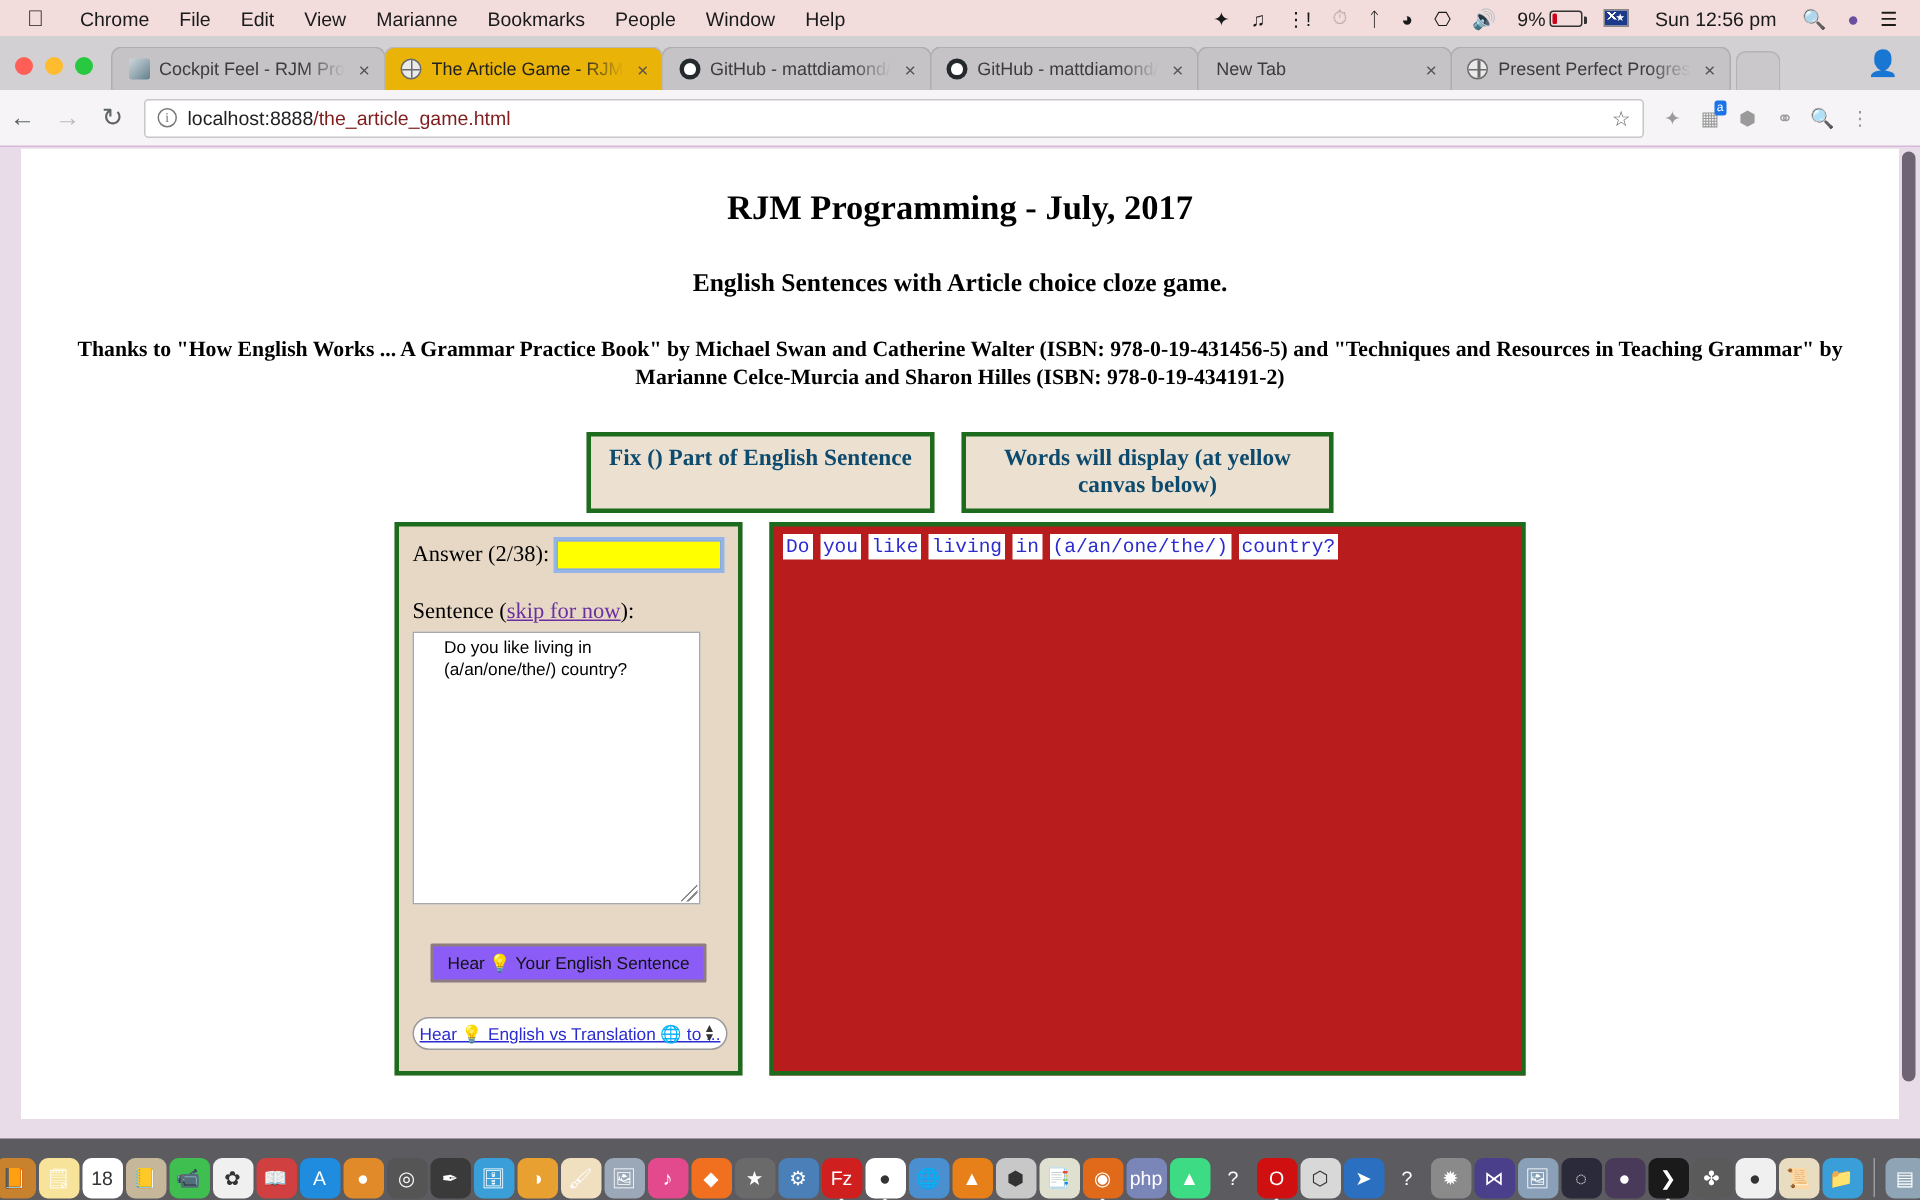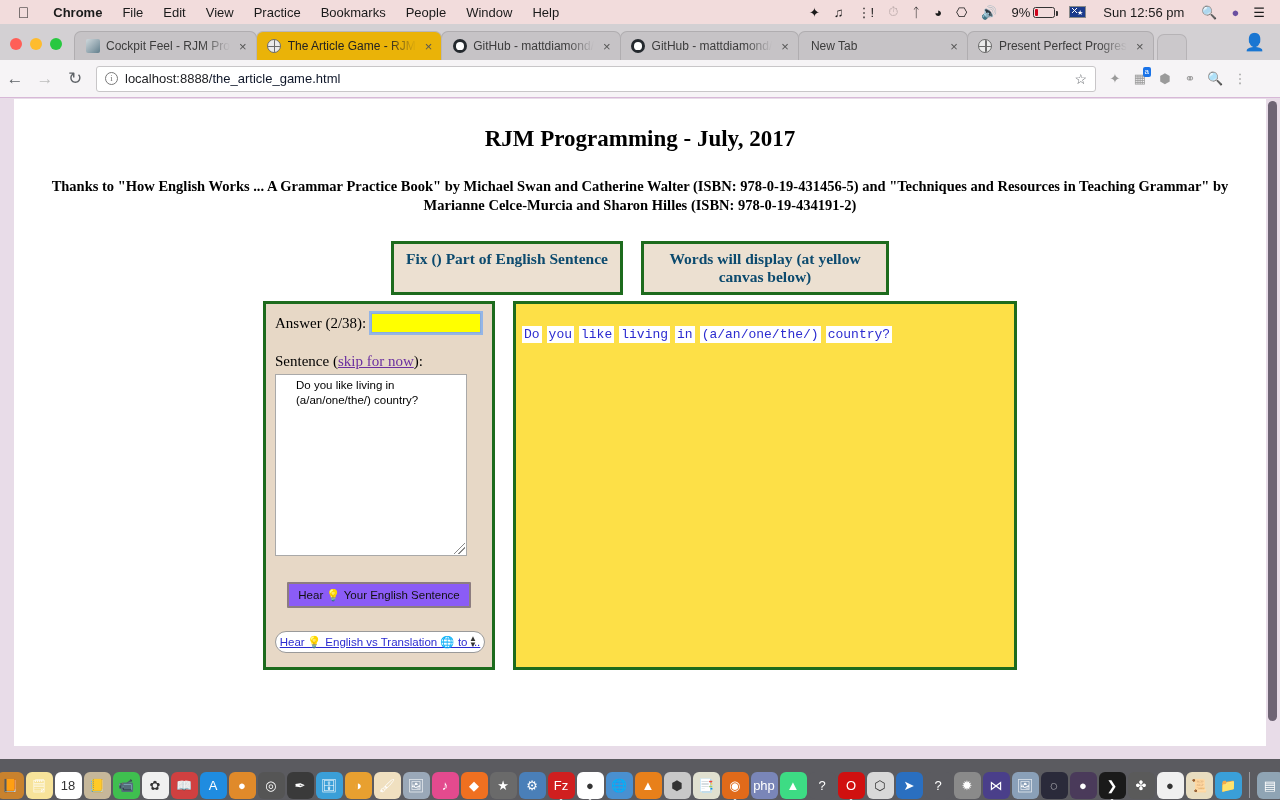--- a/index.html
+++ b/index.html
@@ -11,21 +11,21 @@
 
   
   .menubar {
     position: absolute; top: 0; left: 0; width: 1280px; height: 24px;
     background: #f2dcdc;
     display: flex; align-items: center;
     font-size: 13px; color: #1a1a1a;
   }
   .menubar .apple { padding: 0 14px 0 18px; font-size: 15px; line-height: 1; }
   .mb-item { padding: 0 10px; white-space: nowrap; }
-  .mb-item.bold { font-weight: bold; }
+  .mb-item.bold { font-weight: normal; }
   .menubar .right { margin-left: auto; display: flex; align-items: center; padding-right: 8px; }
   .mb-ricon { padding: 0 7px; font-size: 13px; display: flex; align-items: center; }
   .mb-clock { padding: 0 10px; font-size: 13px; white-space: nowrap; }
   .batt { display: inline-flex; align-items: center; gap: 3px; }
   .batt-body {
     width: 22px; height: 11px; border: 1.3px solid #333; border-radius: 2.5px;
     position: relative; display: inline-block;
   }
   .batt-body::after {
     content: ""; position: absolute; right: -3.5px; top: 3px;
@@ -103,21 +103,21 @@
     flex: 0 0 auto; width: 1000px; height: 26px; margin-left: 6px;
     background: #fff; border: 1px solid #c8c6c8; border-radius: 3px;
     display: flex; align-items: center; padding: 0 8px; font-size: 13px;
   }
   .info-i {
     width: 13px; height: 13px; border-radius: 50%; border: 1.2px solid #787878;
     color: #787878; font-size: 9px; line-height: 11px; text-align: center;
     margin-right: 7px; font-family: "Liberation Serif", serif; flex: 0 0 13px;
   }
   .url-host { color: #202124; }
-  .url-rest { color: #0f172a; }
+  .url-rest { color: #7f1d1d; }
   .urlbox .star { margin-left: auto; font-size: 14px; color: #5f6368; }
   .ext-tray { display: flex; align-items: center; gap: 3px; padding-left: 8px; }
   .ext { width: 22px; height: 22px; display: flex; align-items: center; justify-content: center; font-size: 13px; color: #9a9a9a; }
   .ext.badge { position: relative; }
   .ext.badge .bdg {
     position: absolute; top: -1px; right: 0px; background: #1a73e8; color: #fff;
     font-size: 8px; border-radius: 2px; padding: 0 2px; line-height: 10px;
   }
 
   
@@ -214,22 +214,22 @@
     display: flex; align-items: center; justify-content: center; gap: 2px;
     position: relative; white-space: nowrap; overflow: hidden;
   }
   .hear-select .arrows {
     position: absolute; right: 7px; top: 50%; transform: translateY(-50%);
     font-size: 8px; line-height: 6px; color: #333; text-decoration: none;
     display: flex; flex-direction: column;
   }
 
   .right-panel {
-    width: 504px; height: 369px; background: #fde047;
-    border: 3px solid #1d6b1d; padding: 22px 6px;
+    width: 504px; height: 369px; background: #b91c1c;
+    border: 3px solid #1d6b1d; padding: 5px 6px;
   }
   .words { display: flex; flex-wrap: wrap; gap: 5px; align-items: flex-start; }
   .word {
     background: #ffffff; color: #2b2bd0;
     font-family: "Liberation Mono", monospace; font-size: 13px;
     line-height: 17px; padding: 0 2px; white-space: pre;
   }
 
   
   .dockarea {
@@ -250,21 +250,21 @@
 </style>
 </head>
 <body>
 
 <div class="menubar">
   <span class="apple"></span>
   <span class="mb-item bold">Chrome</span>
   <span class="mb-item">File</span>
   <span class="mb-item">Edit</span>
   <span class="mb-item">View</span>
-  <span class="mb-item">Practice</span>
+  <span class="mb-item">Marianne</span>
   <span class="mb-item">Bookmarks</span>
   <span class="mb-item">People</span>
   <span class="mb-item">Window</span>
   <span class="mb-item">Help</span>
 
   <span class="right">
     <span class="mb-ricon">✦</span>
     <span class="mb-ricon">♫</span>
     <span class="mb-ricon">⋮!</span>
     <span class="mb-ricon" style="color:#b9a8a8">⏱</span>
@@ -364,20 +364,21 @@
     <span class="ext" style="color:#444">🔍</span>
     <span class="ext">⋮</span>
   </div>
 </div>
 
 <div class="viewport">
   <div class="page">
 
 
     <h2 class="sub">RJM Programming - July, 2017</h2>
+    <h3 class="sub3">English Sentences with Article choice cloze game.</h3>
     <div class="thanks">Thanks to "How English Works ... A Grammar Practice Book" by Michael Swan and Catherine Walter (ISBN: 978-0-19-431456-5) and "Techniques and Resources in Teaching Grammar" by Marianne Celce-Murcia and Sharon Hilles (ISBN: 978-0-19-434191-2)</div>
 
     <div class="headers-row">
       <div class="panel-head head-left">Fix () Part of English Sentence</div>
       <div class="panel-head head-right">Words will display (at yellow canvas below)</div>
     </div>
 
     <div class="panels-row">
 
       <div class="left-panel">

